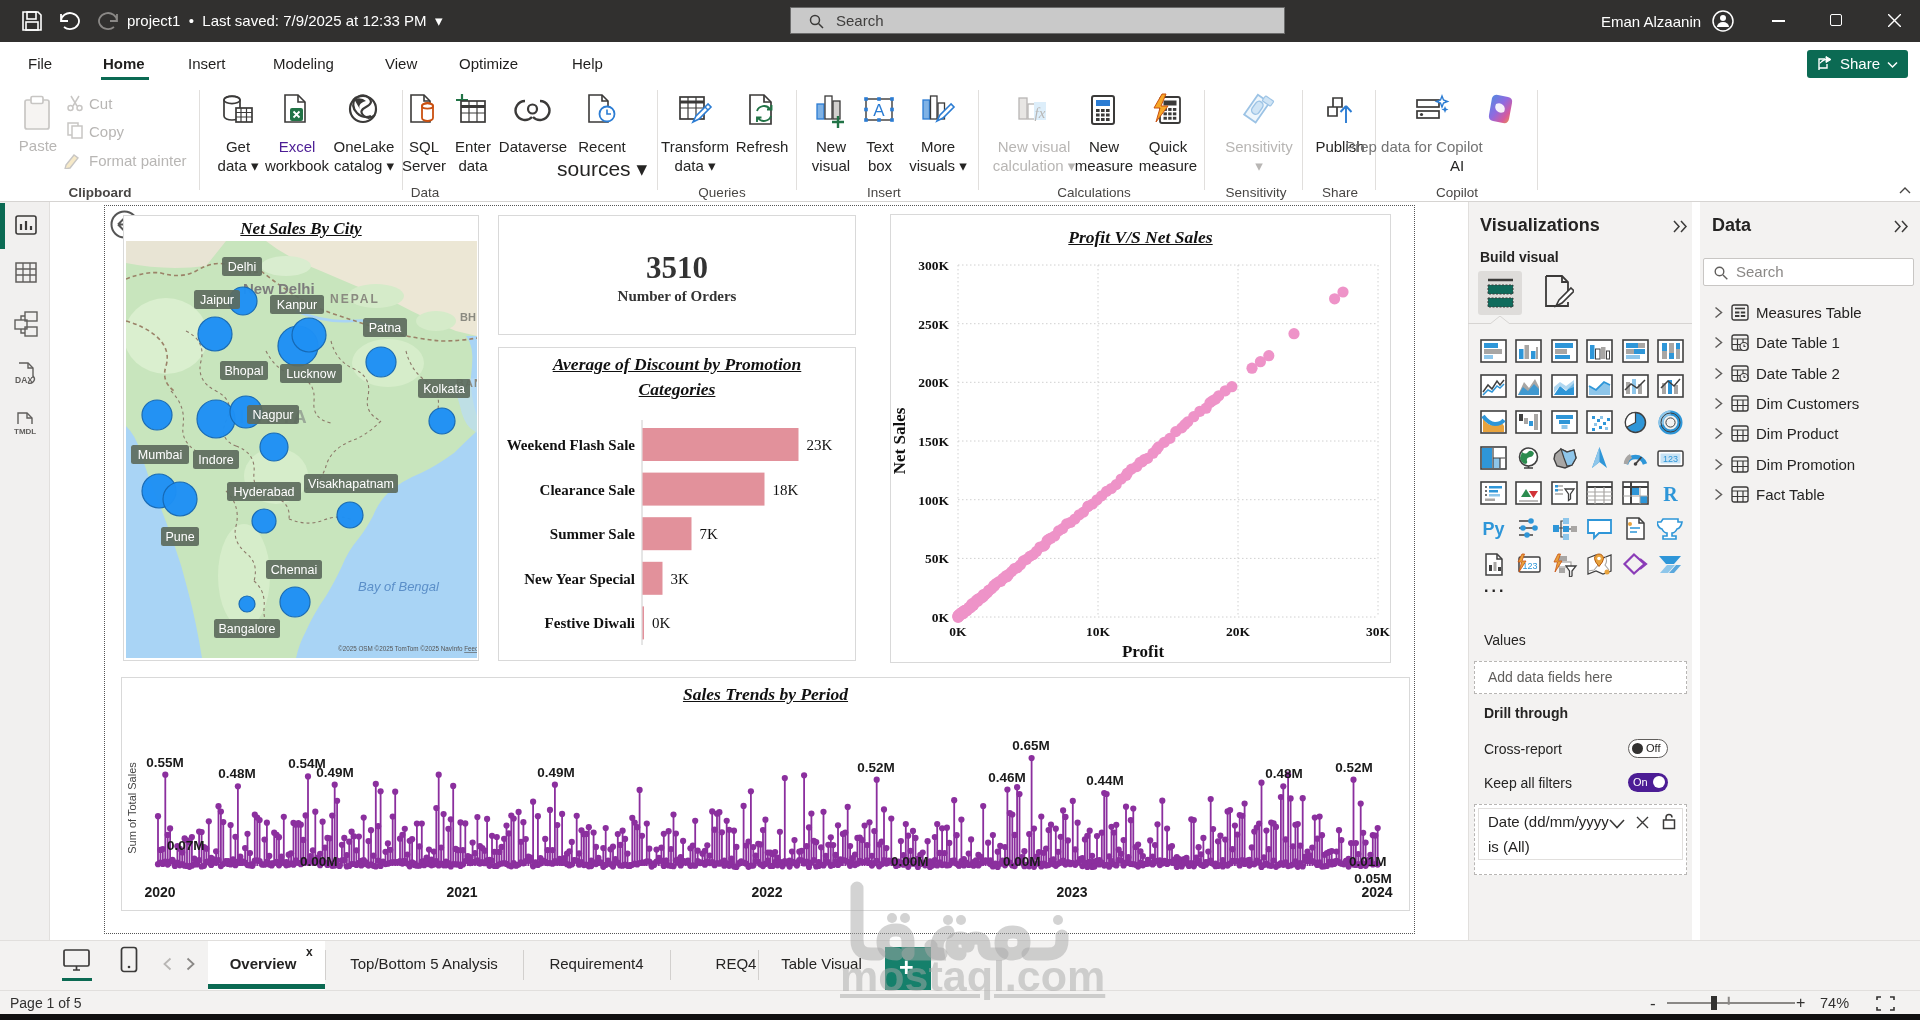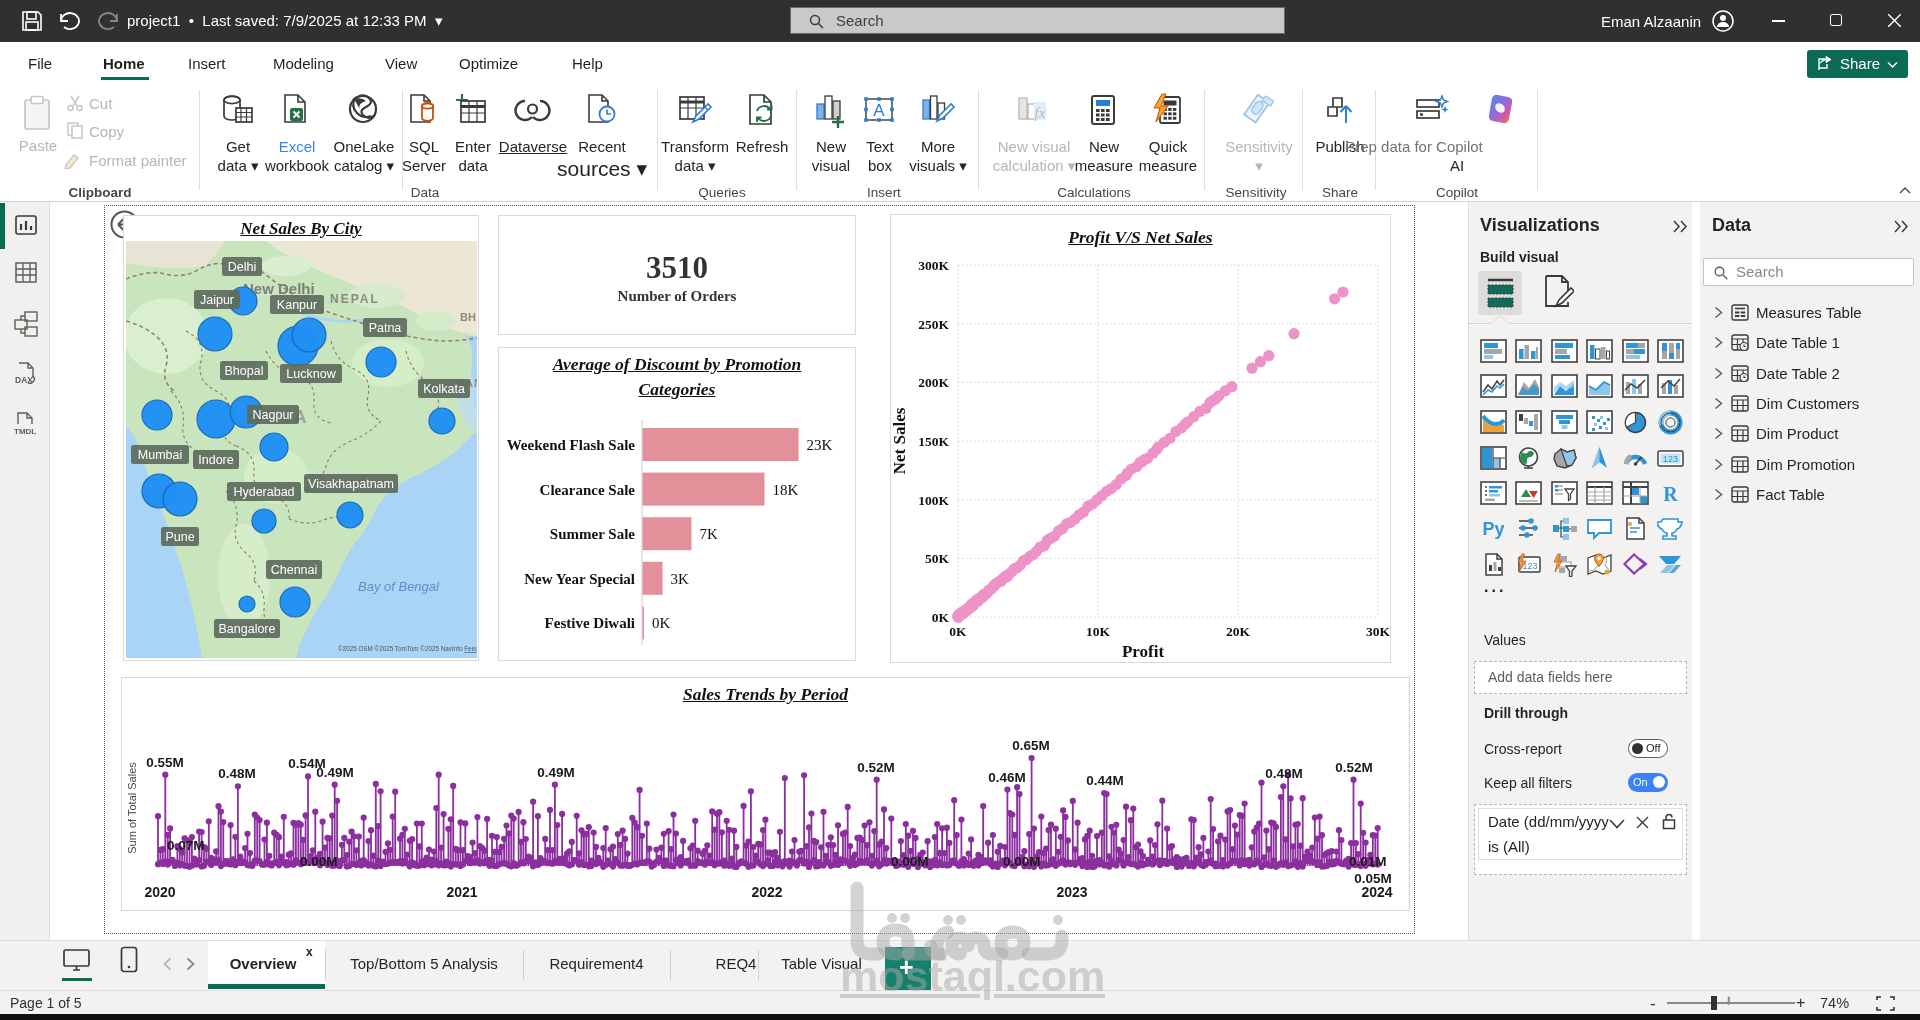--- a/index.html
+++ b/index.html
@@ -115,21 +115,21 @@
 <div class="abs" style="left:158px;top:138px;width:160px;text-align:center;font-size:15px;color:#252423;white-space:nowrap;">Get</div>
 <div class="abs" style="left:158px;top:157px;width:160px;text-align:center;font-size:15px;color:#252423;white-space:nowrap;">data ▾</div>
 <div class="abs" style="left:277px;top:92px;">
     <svg width="40" height="42" viewBox="0 0 40 42">
       <path d="M8 3 h13 l7 7 v20 h-20 z" fill="#fff" stroke="#3b3a39" stroke-width="1.6"></path>
       <path d="M21 3 v7 h7" fill="none" stroke="#3b3a39" stroke-width="1.6"></path>
       <rect x="13" y="16" width="13" height="13" rx="2" fill="#217346"></rect>
       <path d="M16.5 19.5 l6 6 M22.5 19.5 l-6 6" stroke="#fff" stroke-width="1.8"></path>
     </svg>
   </div>
-<div class="abs" style="left:217px;top:138px;width:160px;text-align:center;font-size:15px;color:#3b82f6;white-space:nowrap;">Excel</div>
+<div class="abs" style="left:217px;top:138px;width:160px;text-align:center;font-size:15px;color:#4c1d95;white-space:nowrap;">Excel</div>
 <div class="abs" style="left:217px;top:157px;width:160px;text-align:center;font-size:15px;color:#252423;white-space:nowrap;">workbook</div>
 <div class="abs" style="left:344px;top:92px;">
     <svg width="40" height="42" viewBox="0 0 40 42">
       <circle cx="19" cy="17" r="13" fill="none" stroke="#3b3a39" stroke-width="2.2"></circle>
       <path d="M9 8 q10 -8 16 -2 q5 5 -3 9 q-8 4 -2 9 q5 4 11 -1" fill="none" stroke="#3b3a39" stroke-width="2.2"></path>
       <path d="M12 5 q-6 9 1 16 q6 6 14 3" fill="none" stroke="#3b3a39" stroke-width="2.2"></path>
       <path d="M13 6 q12 0 14 8" fill="none" stroke="#fff" stroke-width="0"></path>
       <path d="M10 7 q8 -2 12 2 q-10 3 -5 10" fill="#3b3a39"></path>
     </svg>
   </div>
@@ -154,21 +154,21 @@
     </svg>
   </div>
 <div class="abs" style="left:393px;top:138px;width:160px;text-align:center;font-size:15px;color:#252423;white-space:nowrap;">Enter</div>
 <div class="abs" style="left:393px;top:157px;width:160px;text-align:center;font-size:15px;color:#252423;white-space:nowrap;">data</div>
 <div class="abs" style="left:513px;top:92px;">
     <svg width="40" height="42" viewBox="0 0 40 42">
       <path d="M12 9 a9.5 9.5 0 1 0 7 16 M20 25 a9.5 9.5 0 1 0 7-16" fill="none" stroke="#3b3a39" stroke-width="2.4"></path>
       <circle cx="19.5" cy="17" r="4.5" fill="none" stroke="#3b3a39" stroke-width="2.2"></circle>
     </svg>
   </div>
-<div class="abs" style="left:453px;top:138px;width:160px;text-align:center;font-size:15px;color:#252423;white-space:nowrap;text-decoration:underline;">Dataverse</div>
+<div class="abs" style="left:453px;top:138px;width:160px;text-align:center;font-size:15px;color:#252423;white-space:nowrap;">Dataverse</div>
 <div class="abs" style="left:582px;top:92px;">
     <svg width="40" height="42" viewBox="0 0 40 42">
       <path d="M7 3 h13 l6 6 v21 h-19 z" fill="#fff" stroke="#3b3a39" stroke-width="1.6"></path>
       <path d="M20 3 v6 h6" fill="none" stroke="#3b3a39" stroke-width="1.6"></path>
       <circle cx="25" cy="22" r="7.5" fill="#fff" stroke="#2b7cd3" stroke-width="1.8"></circle>
       <path d="M25 17.5 v4.5 h4" fill="none" stroke="#2b7cd3" stroke-width="1.6"></path>
     </svg>
   </div>
 <div class="abs" style="left:522px;top:138px;width:160px;text-align:center;font-size:15px;color:#252423;white-space:nowrap;">Recent</div>
 <div class="abs" style="left:522px;top:157px;width:160px;text-align:center;font-size:21px;color:#252423;white-space:nowrap;">sources ▾</div>
@@ -1996,21 +1996,21 @@
 <div class="abs" style="left:1484px;top:632px;font-size:14px;color:#252423;">Values</div>
 <div class="abs" style="left:1474px;top:661px;width:213px;height:33px;background:#fff;border:1px dashed #b8b6b4;"></div>
 <div class="abs" style="left:1488px;top:669px;font-size:14px;color:#605e5c;">Add data fields here</div>
 <div class="abs" style="left:1484px;top:705px;font-size:14px;font-weight:bold;color:#252423;">Drill through</div>
 <div class="abs" style="left:1484px;top:741px;font-size:14px;color:#252423;">Cross-report</div>
 <div class="abs" style="left:1628px;top:739px;width:40px;height:19px;border:1px solid #605e5c;border-radius:10px;background:#fff;">
     <div class="abs" style="left:3px;top:3px;width:11px;height:11px;border-radius:50%;background:#323130;"></div>
     <div class="abs" style="left:17px;top:2px;font-size:11px;color:#252423;">Off</div>
   </div>
 <div class="abs" style="left:1484px;top:775px;font-size:14px;color:#252423;">Keep all filters</div>
-<div class="abs" style="left:1628px;top:773px;width:40px;height:19px;border-radius:10px;background:#3b82f6;">
+<div class="abs" style="left:1628px;top:773px;width:40px;height:19px;border-radius:10px;background:#4c1d95;">
     <div class="abs" style="left:5px;top:3px;font-size:11px;color:#fff;">On</div>
     <div class="abs" style="left:25px;top:3px;width:12px;height:12px;border-radius:50%;background:#fff;"></div>
   </div>
 <div class="abs" style="left:1474px;top:804px;width:213px;height:71px;border:1px dashed #b8b6b4;background:#fff;"></div>
 <div class="abs" style="left:1478px;top:808px;width:205px;height:52px;border:1px solid #e1dfdd;background:#fff;"></div>
 <div class="abs" style="left:1488px;top:813px;width:122px;font-size:15px;color:#252423;white-space:nowrap;overflow:hidden;">Date (dd/mm/yyyy</div>
 <svg class="abs" style="left:1609px;top:819px" width="16" height="10" viewBox="0 0 16 10">
     <path d="M1 1 L8 8.5 L15 1" fill="none" stroke="#3b3a39" stroke-width="1.6"></path>
   </svg>
 <svg class="abs" style="left:1636px;top:816px" width="13" height="13" viewBox="0 0 13 13">

